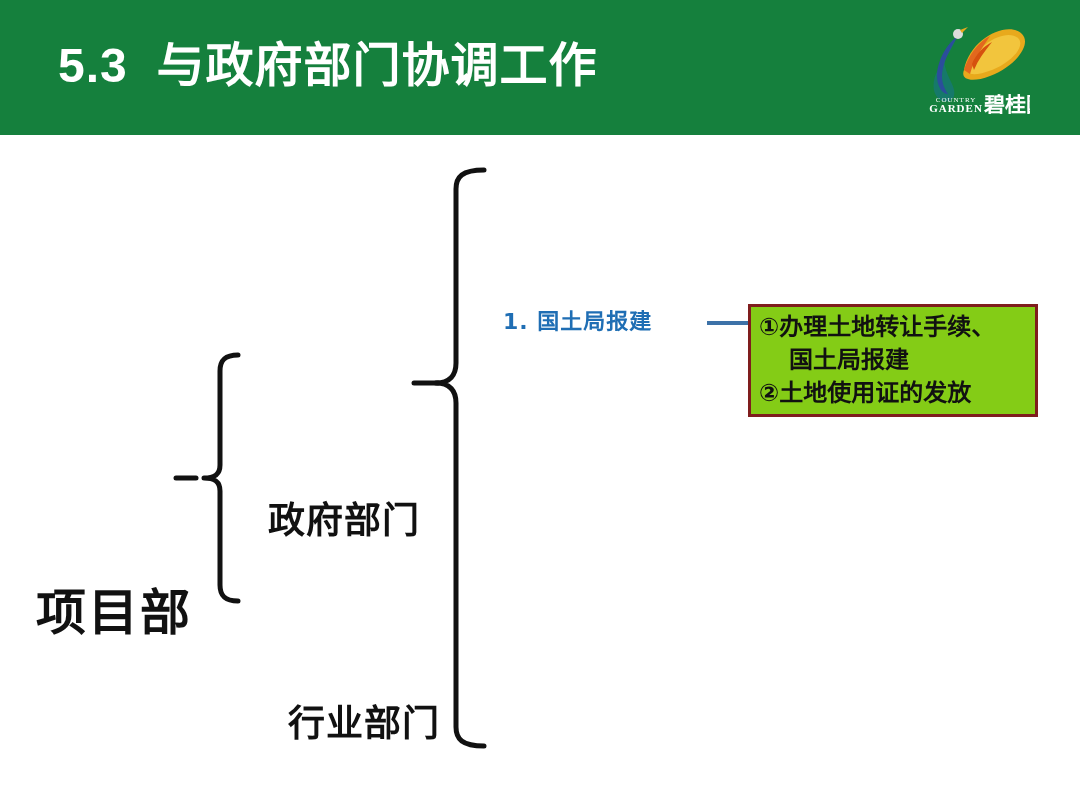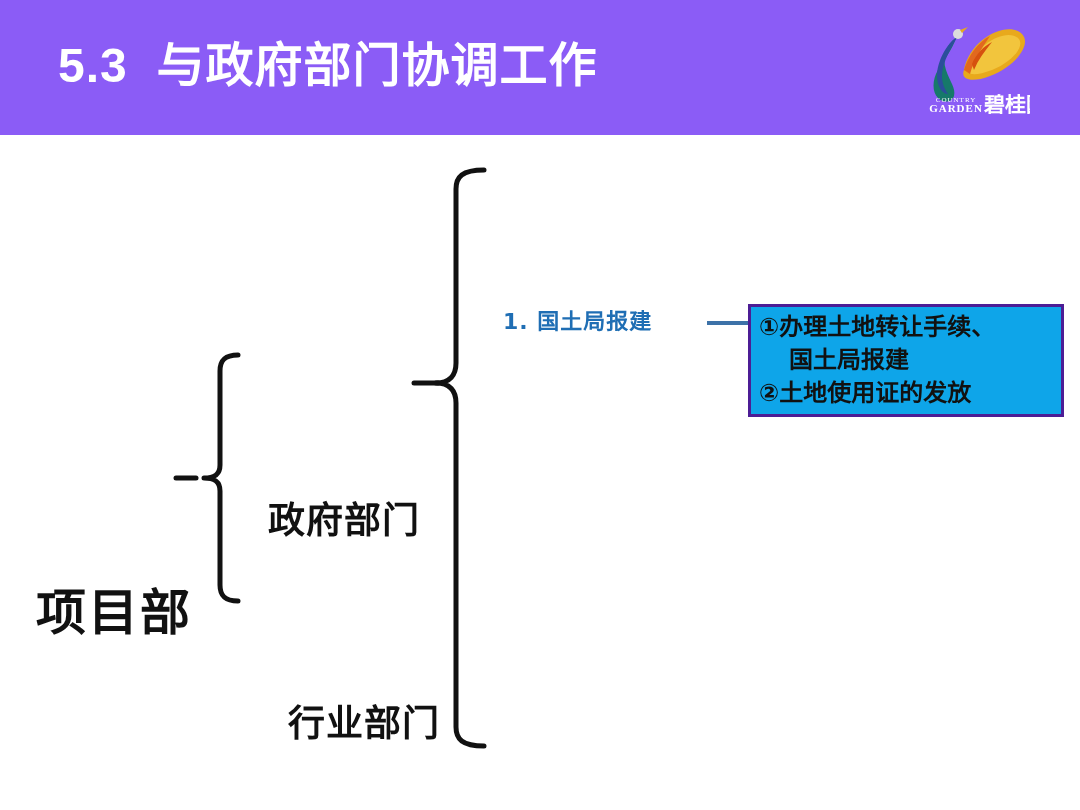--- a/index.html
+++ b/index.html
@@ -19,21 +19,21 @@
     overflow: hidden;
   }
 
   
   .header-bar {
     position: absolute;
     left: 0;
     top: 0;
     width: 1080px;
     height: 135px;
-    background: #8b5cf6;
+    background: #15803d;
   }
   .header-title {
     position: absolute;
     left: 58px;
     top: 36px;
     font-size: 48px;
     font-weight: bold;
     color: #ffffff;
     letter-spacing: 1px;
     white-space: pre;
@@ -99,24 +99,24 @@
     font-weight: bold;
     color: #1F6EB4;
     letter-spacing: 1px;
   }
 
   
   .detail-box {
     position: absolute;
     left: 748px;
     top: 169px;
-    width: 316px;
+    width: 290px;
     height: 113px;
-    border: 3px solid #4c1d95;
-    background: #0ea5e9;
+    border: 3px solid #7f1d1d;
+    background: #84cc16;
     box-sizing: border-box;
   }
   .detail-box .lines {
     position: absolute;
     left: 8px;
     top: 4px;
     right: 4px;
     font-family: "DejaVu Sans", "Liberation Sans", sans-serif;
     font-size: 24px;
     font-weight: bold;

